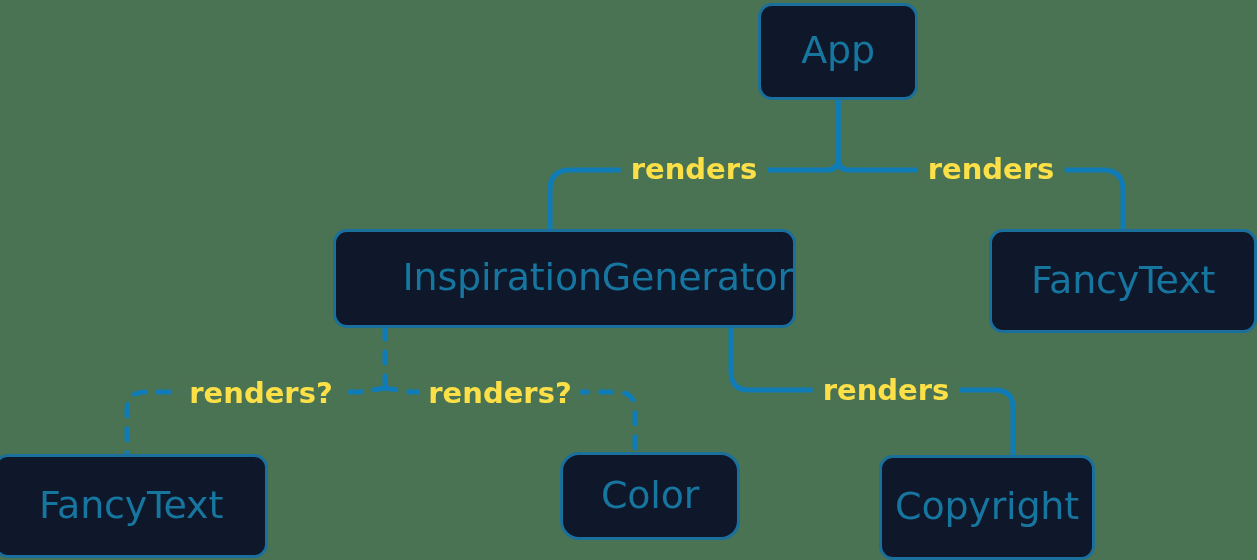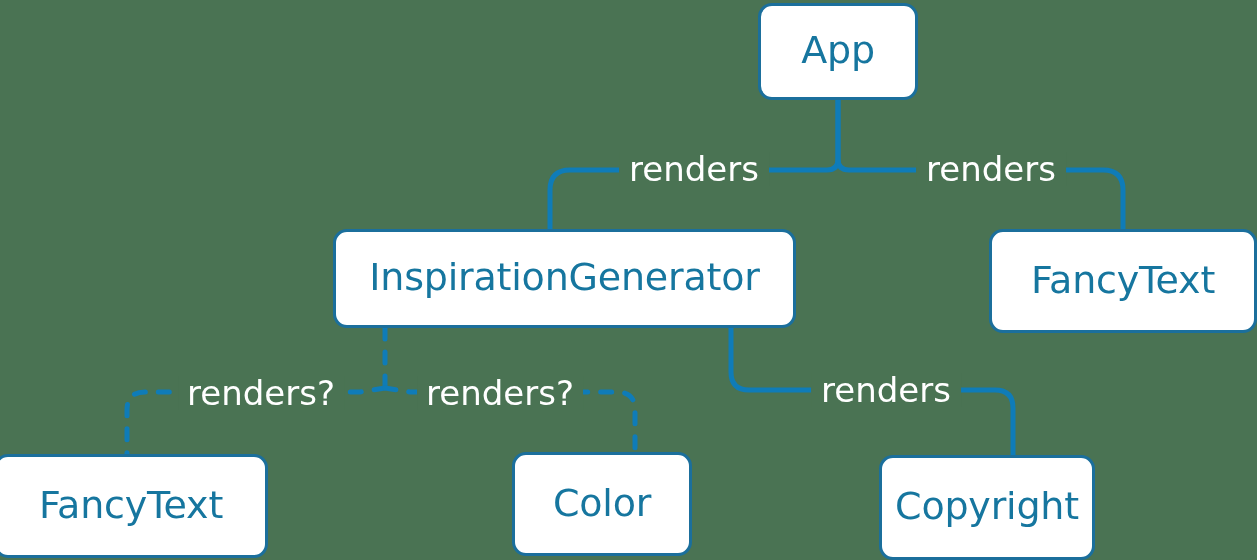--- a/index.html
+++ b/index.html
@@ -20,43 +20,44 @@
   }
   svg.edge-layer {
     position: absolute;
     left: 0;
     top: 0;
     width: 1257px;
     height: 560px;
   }
   .node {
     position: absolute;
-    background: #ffffff;
+    background: #0f172a;
     border: 3px solid #1b6f9c;
     border-radius: 14px;
     box-sizing: border-box;
     display: flex;
     align-items: center;
     justify-content: center;
     color: #16769f;
     font-size: 38px;
     letter-spacing: -0.2px;
     white-space: nowrap;
   }
   .node-label {
     line-height: 1;
     padding-bottom: 3px;
   }
   .edge-label {
     position: absolute;
-    color: #ffffff;
-    font-size: 34px;
+    color: #fde047;
+    font-size: 29px;
     line-height: 1;
     white-space: nowrap;
     transform: translate(-50%, -50%);
+    font-weight: bold;
   }
 </style>
 </head>
 <body>
 
 <div id="diagram-root">
 
   <svg class="edge-layer" viewBox="0 0 1257 560">
 
     <path d="M 838 100 L 838 159 Q 838 170 827 170 L 570 170 Q 550 170 550 190 L 550 229" fill="none" stroke="#0f7cb8" stroke-width="5" stroke-linecap="round"></path>
@@ -78,33 +79,33 @@
   <div class="edge-label" style="left:261px; top:393px; background:#4a7353; padding:0 9px;">renders?</div>
 
   <div class="edge-label" style="left:500px; top:393px; background:#4a7353; padding:0 9px;">renders?</div>
 
   <div class="edge-label" style="left:886px; top:390px; background:#4a7353; padding:0 10px;">renders</div>
 
   <div class="node" style="left:758px; top:3px; width:160px; height:97px;">
     <span class="node-label">App</span>
   </div>
 
-  <div class="node" style="left:333px; top:229px; width:463px; height:99px;">
+  <div class="node" style="left:333px; top:229px; width:463px; height:99px;justify-content:flex-end;">
     <span class="node-label">InspirationGenerator</span>
   </div>
 
   <div class="node" style="left:989px; top:229px; width:268px; height:104px;">
     <span class="node-label">FancyText</span>
   </div>
 
   <div class="node" style="left:-6px; top:454px; width:274px; height:104px;">
     <span class="node-label">FancyText</span>
   </div>
 
-  <div class="node" style="left:512px; top:452px; width:180px; height:104px;">
+  <div class="node" style="left:560px; top:452px; width:180px; height:88px;border-radius:19px;">
     <span class="node-label">Color</span>
   </div>
 
   <div class="node" style="left:879px; top:455px; width:216px; height:105px;">
     <span class="node-label">Copyright</span>
   </div>
 
 </div>
 
 </body></html>

